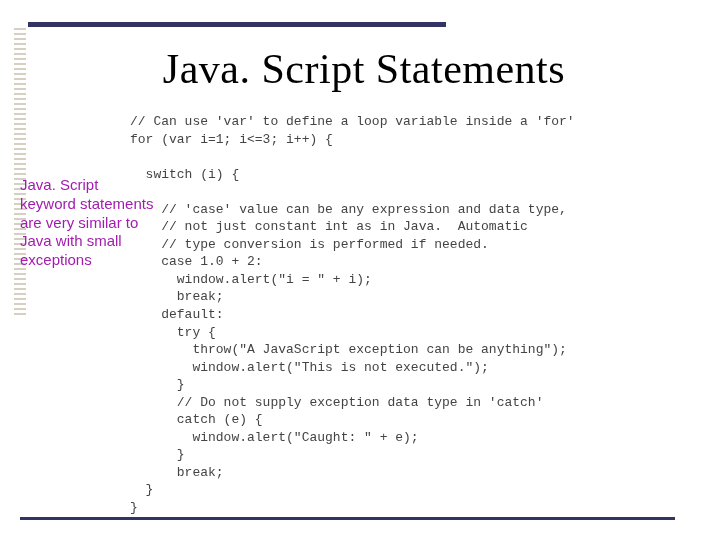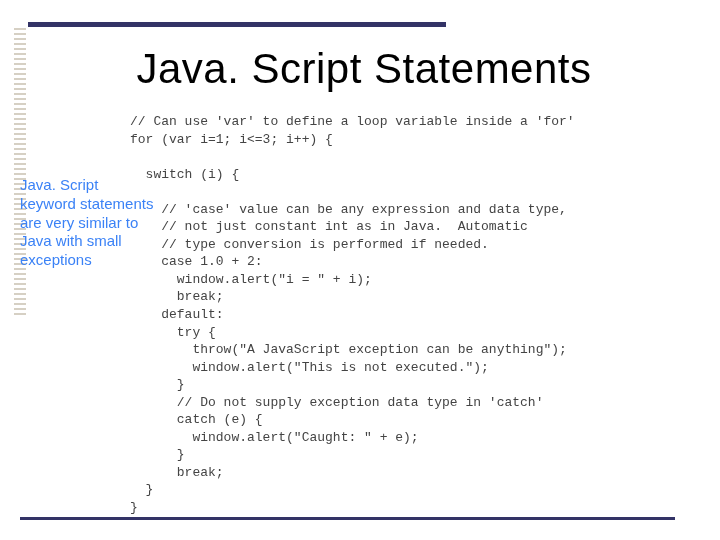--- a/index.html
+++ b/index.html
@@ -32,21 +32,21 @@
     width: 655px;
     height: 3px;
     background: #333366;
   }
   .title {
     position: absolute;
     left: 8px;
     right: 0;
     top: 45px;
     text-align: center;
-    font-family: Liberation Sans, sans-serif;
+    font-family: Liberation Serif, serif;
     font-size: 42px;
     color: #000000;
     letter-spacing: 0.5px;
   }
   .stripes {
     position: absolute;
     left: 14px;
     top: 28px;
     width: 12px;
     height: 290px;
@@ -58,21 +58,21 @@
       #ffffff 5px
     );
   }
   .side-note {
     position: absolute;
     left: 20px;
     top: 176px;
     width: 138px;
     font-size: 15px;
     line-height: 1.25;
-    color: #3b82f6;
+    color: #a21caf;
   }
   .code-block {
     position: absolute;
     left: 130px;
     top: 100px;
     width: 570px;
     font-family: "Courier New", Courier, monospace;
     font-size: 13px;
     line-height: 1.35;
     color: #444444;

